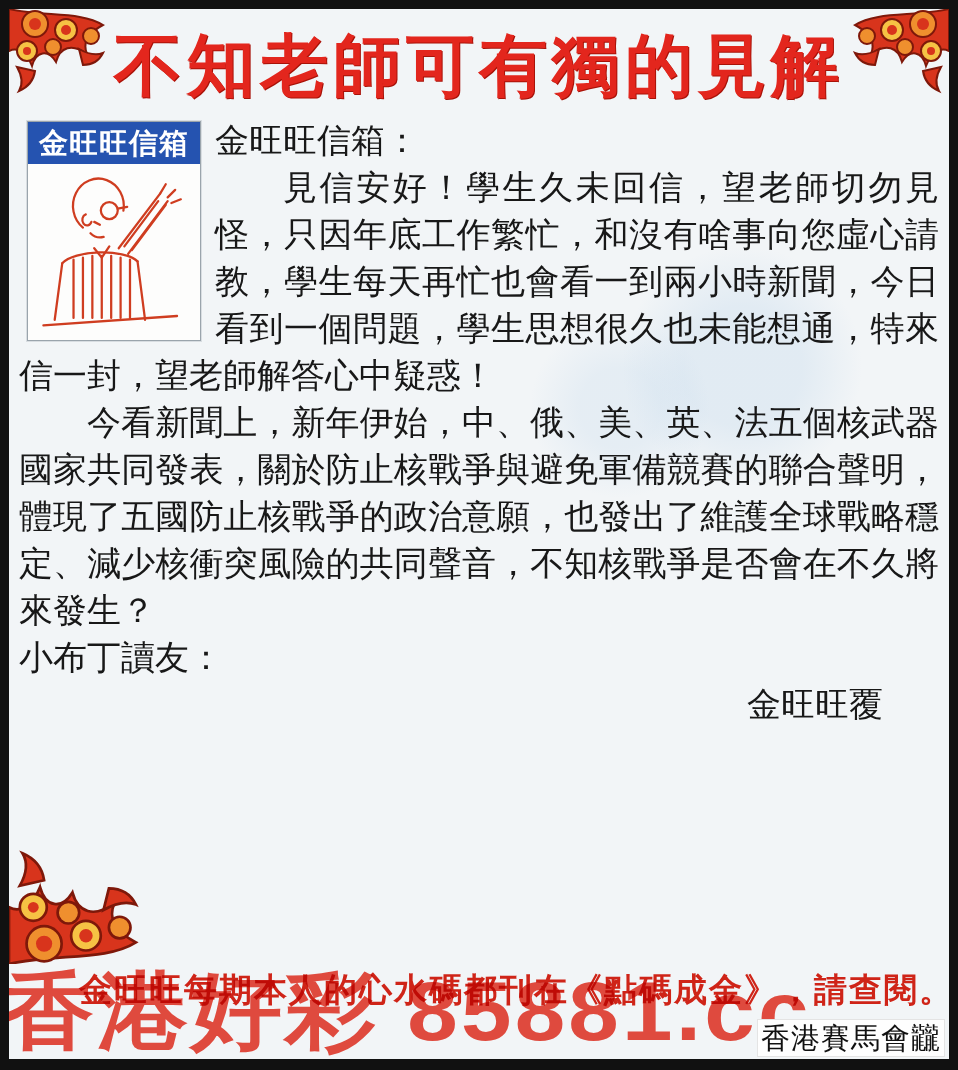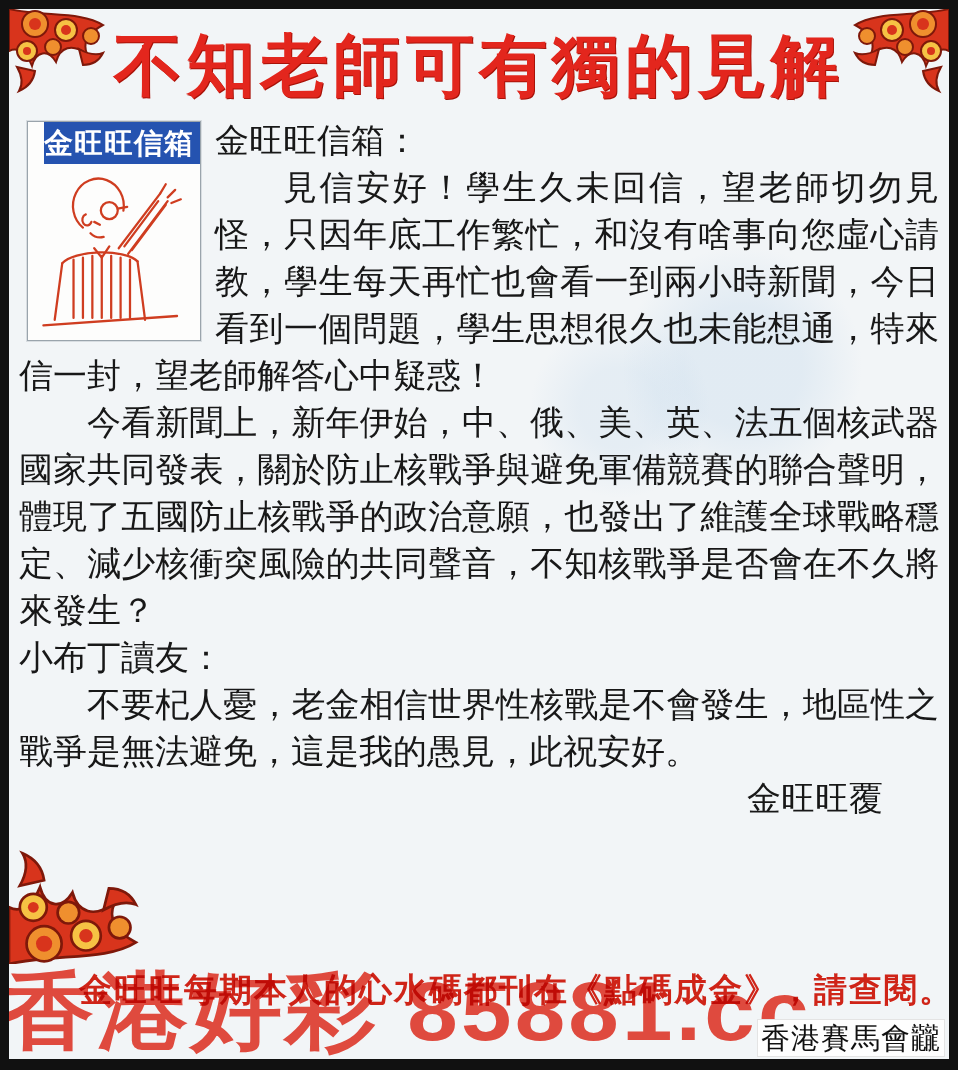--- a/index.html
+++ b/index.html
@@ -18,21 +18,21 @@
   .title{position:relative;z-index:2;text-align:center;margin:10px 90px 0 90px;
          font-family:"Liberation Sans",sans-serif;font-weight:900;font-size:68px;line-height:92px;
          color:#e3261d;letter-spacing:5px;white-space:nowrap;
          text-shadow:1px 1px 0 #a81208;}
   
   .letter{position:relative;z-index:2;margin:6px 10px 0 10px;color:#181818;
           font-size:34px;line-height:47px;text-align:justify;text-justify:inter-ideograph;}
   .logo-box{float:left;width:172px;height:218px;margin:4px 14px 6px 8px;background:#fdfdfc;
             border:1px solid #9aa4ac;box-shadow:0 0 0 1px #d8dde1;display:flex;flex-direction:column;}
   .logo-head{background:#2553b0;color:#fff;font-family:"Liberation Sans",sans-serif;font-weight:bold;
-             font-size:29px;line-height:42px;text-align:left;letter-spacing:1px;margin-left:16px;}
+             font-size:29px;line-height:42px;text-align:center;letter-spacing:1px;}
   .logo-art{flex:1;display:flex;align-items:center;justify-content:center;overflow:hidden;}
   .letter p{margin:0;}
   .indent{text-indent:2em;}
   .sig-right{text-align:right;padding-right:34px;}
   .reply-sig{text-align:right;padding-right:56px;}
   
   .promo{position:absolute;z-index:4;left:70px;right:50px;bottom:46px;text-align:center;
          color:#cf2418;font-weight:bold;font-size:33px;letter-spacing:2px;white-space:nowrap;}
   .watermark{position:absolute;z-index:5;left:-6px;bottom:-10px;white-space:nowrap;
              font-family:"Liberation Sans",sans-serif;font-weight:900;font-size:84px;
@@ -99,21 +99,20 @@
             <path d="M10,168 L152,158"></path>
           </svg>
         </div>
       </div>
 
       <p>金旺旺信箱：</p>
       <p class="indent">見信安好！學生久未回信，望老師切勿見怪，只因年底工作繁忙，和沒有啥事向您虛心請教，學生每天再忙也會看一到兩小時新聞，今日看到一個問題，學生思想很久也未能想通，特來信一封，望老師解答心中疑惑！</p>
       <p class="indent">今看新聞上，新年伊始，中、俄、美、英、法五個核武器國家共同發表，關於防止核戰爭與避免軍備競賽的聯合聲明，體現了五國防止核戰爭的政治意願，也發出了維護全球戰略穩定、減少核衝突風險的共同聲音，不知核戰爭是否會在不久將來發生？</p>
 
       <p>小布丁讀友：</p>
-      <p class="indent">不要杞人憂，老金相信世界性核戰是不會發生，地區性之戰爭是無法避免，這是我的愚見，此祝安好。</p>
       <p class="reply-sig">金旺旺覆</p>
     </div>
 
     <div class="promo">金旺旺每期本人的心水碼都刊在《點碼成金》，請查閱。</div>
 
     <div class="watermark">香港好彩 85881.cc</div>
 
     <div class="stamp">香港賽馬會龖</div>
 
   </div>

